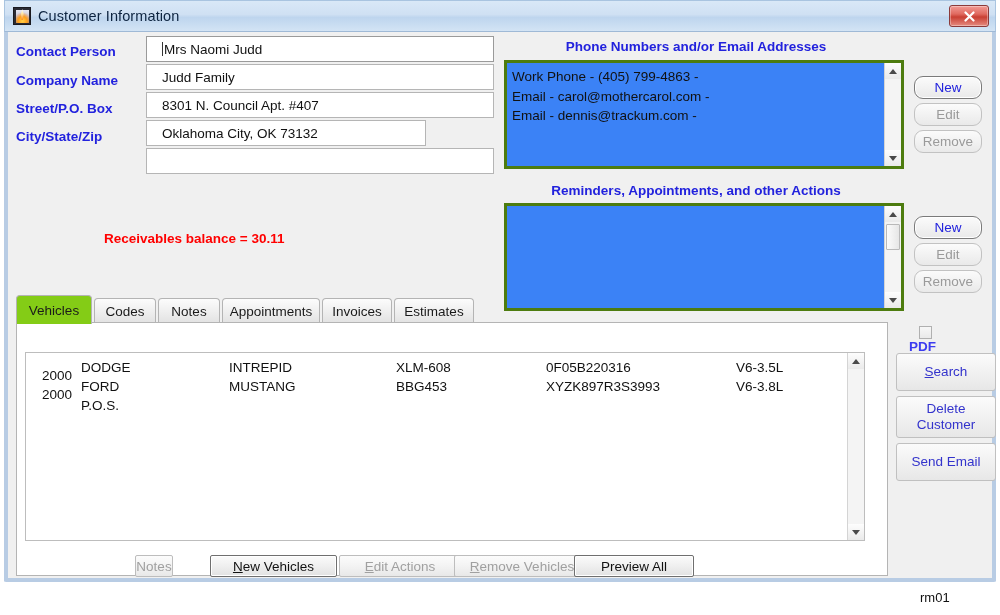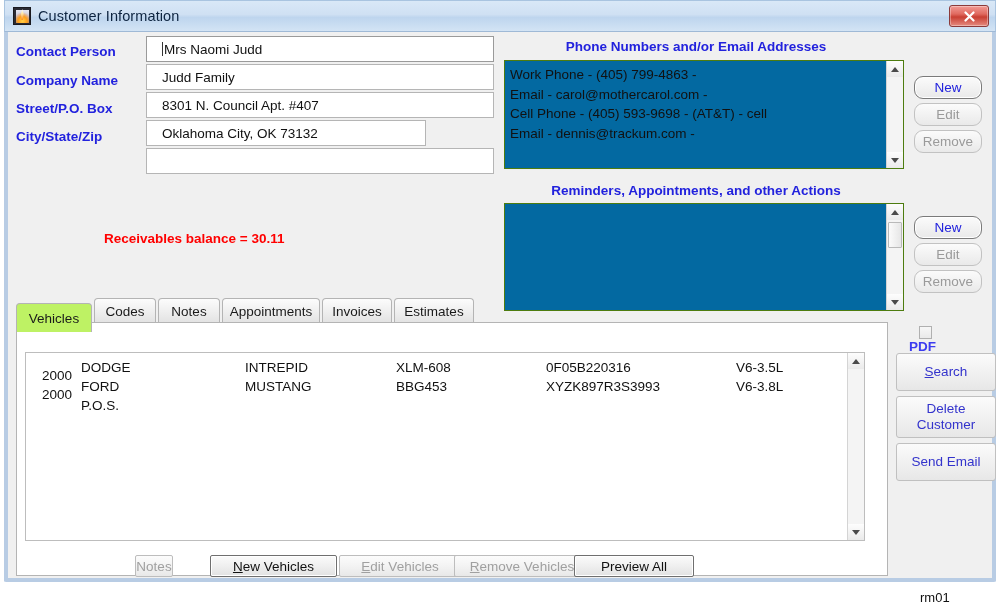--- a/index.html
+++ b/index.html
@@ -117,22 +117,22 @@
     font-size: 13.5px;
     font-weight: bold;
     color: #2222dd;
     white-space: nowrap;
     text-align: center;
   }
 
   
   .listbox {
     position: absolute;
-    background: #0369a1;
-    border: 1px solid #4d7c0f;
+    background: #3b82f6;
+    border: 3px solid #4d7c0f;
     overflow: hidden;
   }
   .listbox .items {
     position: absolute;
     left: 0; top: 0; right: 17px; bottom: 0;
     padding: 4px 0 0 5px;
   }
   .listbox .items .li {
     font-size: 13.5px;
     color: #111111;
@@ -207,24 +207,23 @@
     border-radius: 4px 4px 0 0;
     background: linear-gradient(to bottom, #fcfcfc 0%, #eeeeee 55%, #e2e2e2 100%);
     font-size: 13.5px;
     color: #1a1a1a;
     display: flex; align-items: center; justify-content: center;
     cursor: pointer;
     white-space: nowrap;
   }
   .tab.active {
     top: 0; height: 29px;
-    background: #bef264;
+    background: #84cc16;
     border-color: #b4b4b4;
     z-index: 3;
-    margin-top: 8px;
   }
 
   
   #tabpanel {
     position: absolute;
     left: 8px; top: 318px;
     width: 872px; height: 254px;
     background: #ffffff;
     border: 1px solid #b4b4b4;
   }
@@ -244,21 +243,21 @@
   .vrow {
     position: relative;
     height: 19px;
     font-size: 13.5px;
     color: #111111;
     white-space: nowrap;
   }
   .vrow span { position: absolute; top: 0; }
   .c-year { left: 16px; margin-top: 8px; }
   .c-make { left: 55px; }
-  .c-model { left: 219px; text-align: right; }
+  .c-model { left: 203px; text-align: right; }
   .c-plate { left: 370px; }
   .c-vin { left: 520px; }
   .c-eng { left: 710px; }
 
   
   .bbtn {
     position: absolute;
     height: 22px;
     border: 1px solid #bdbdbd;
     border-radius: 2px;
@@ -350,21 +349,20 @@
   <div class="tbox" style="left:138px; top:144px; width:348px; height:26px;"></div>
 
   <div id="balance">Receivables balance = 30.11</div>
 
   <div class="grp-title" style="left:494px; top:35px; width:388px;">Phone Numbers and/or Email Addresses</div>
 
   <div class="listbox" style="left:496px; top:56px; width:400px; height:109px;">
     <div class="items">
       <div class="li">Work Phone - (405) 799-4863 -</div>
       <div class="li">Email - carol@mothercarol.com -</div>
-      <div class="li">Cell Phone - (405) 593-9698 - (AT&amp;T) - cell</div>
       <div class="li">Email - dennis@trackum.com -</div>
     </div>
     <div class="vscroll">
       <div class="arrow up">
           <div class="tri up"></div>
         </div>
       <div class="arrow down">
           <div class="tri down"></div>
         </div>
     </div>
@@ -441,21 +439,21 @@
       </div>
     </div>
 
     <div class="bbtn" style="left:118px; top:232px; width:38px;">Notes</div>
     <div class="bbtn enabled" style="left:193px; top:232px; width:127px;">
         <span class="u">N</span>
         <span>ew Vehicles</span>
       </div>
     <div class="bbtn" style="left:322px; top:232px; width:122px;">
         <span class="u">E</span>
-        <span>dit Vehicles</span>
+        <span>dit Actions</span>
       </div>
     <div class="bbtn" style="left:437px; top:232px; width:136px;">
         <span class="u">R</span>
         <span>emove Vehicles</span>
       </div>
     <div class="bbtn enabled" style="left:557px; top:232px; width:120px;">Preview All</div>
   </div>
 
   <div id="pdf-row">
     <div id="pdf-box"></div>

